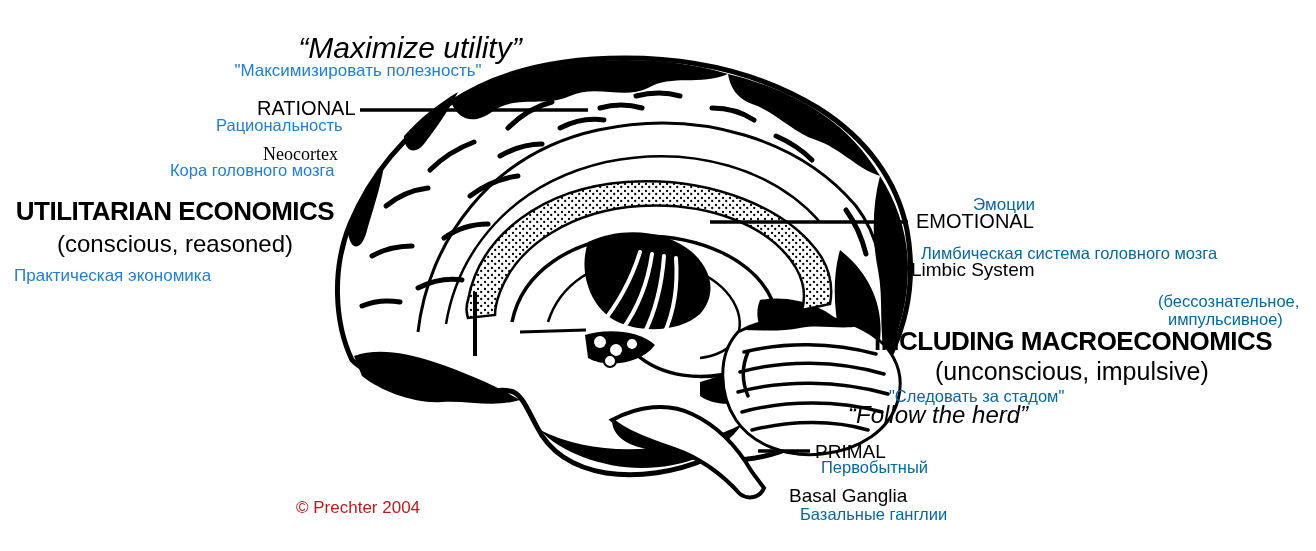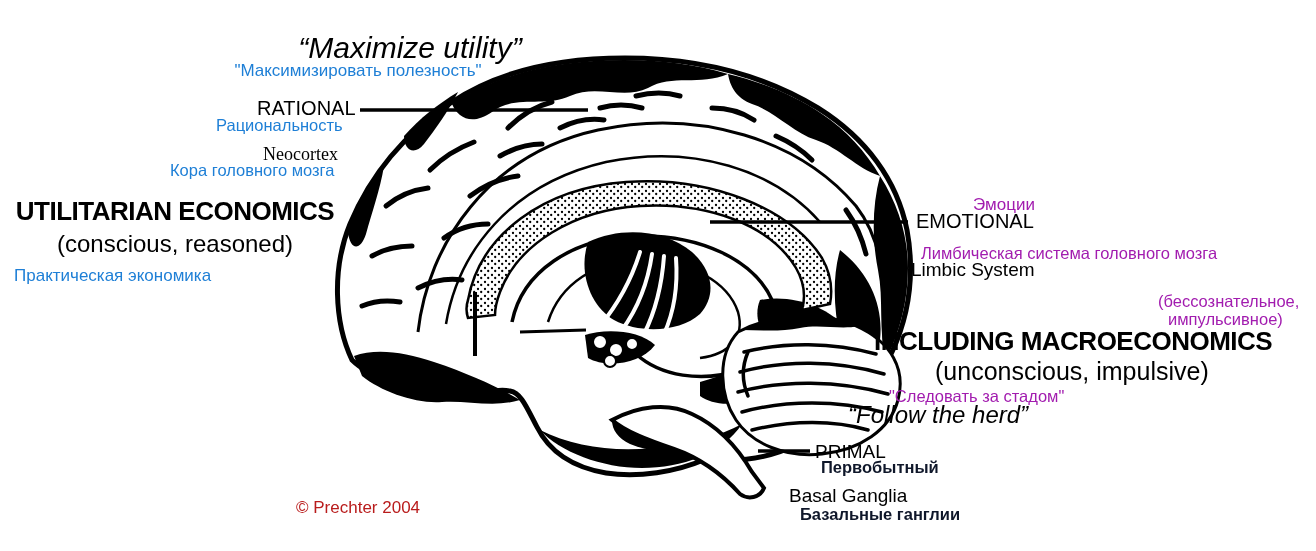--- a/index.html
+++ b/index.html
@@ -3,22 +3,22 @@
 <meta charset="utf-8">
 <style>
   html,body{margin:0;padding:0;background:#fff;}
   #stage{
     position:relative;width:1316px;height:551px;background:#fff;overflow:hidden;
     font-family:"Liberation Sans","DejaVu Sans",sans-serif;color:#000;
   }
   #brain-svg{position:absolute;left:0;top:0;width:1316px;height:551px;}
   .lbl{position:absolute;white-space:nowrap;line-height:1.08;}
   .blue{color:#1e7fd6;}
-  .magenta{color:#a21caf;}
-  .green{color:#0f172a;font-weight:bold;}
+  .magenta{color:#0369a1;}
+  .green{color:#0369a1;}
   .gray{color:#b91c1c;}
   .italic{font-style:italic;}
   .bold{font-weight:700;letter-spacing:-0.5px;}
   .center{text-align:center;}
   .sz30{font-size:30px;}
   .sz26{font-size:26px;}
   .sz25{font-size:25px;}
   .sz24{font-size:24px;}
   .sz20{font-size:20px;}
   .sz19{font-size:19px;}

